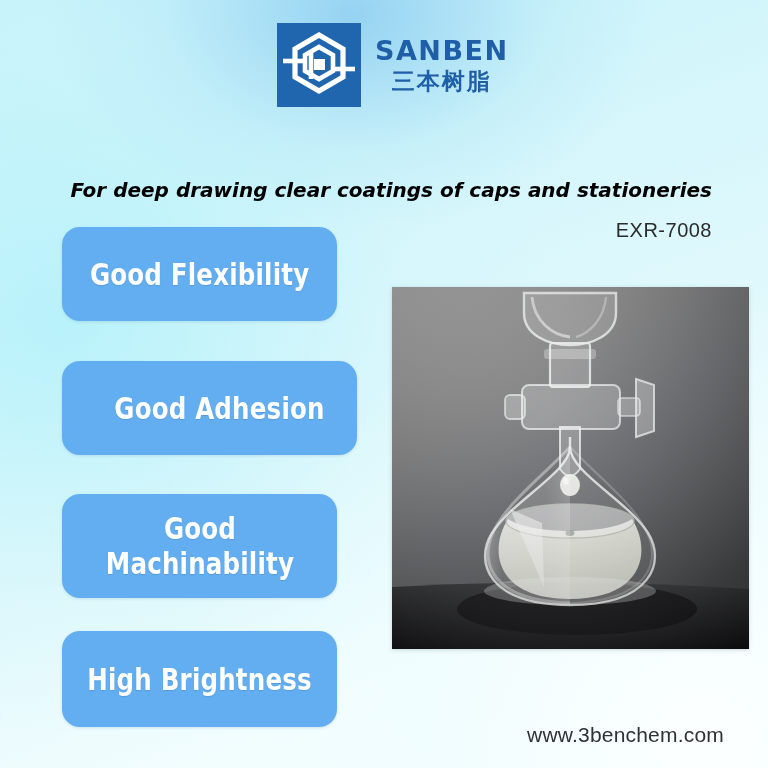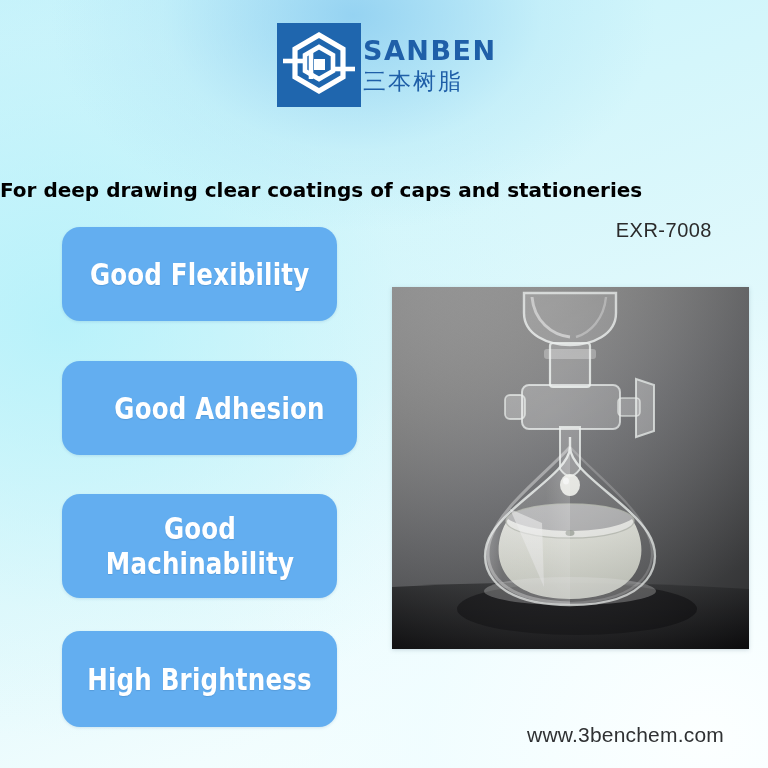--- a/index.html
+++ b/index.html
@@ -27,21 +27,21 @@
 
   
   #logo-block {
     position: absolute;
     left: 277px;
     top: 22px;
     width: 235px;
     height: 86px;
     display: flex;
     align-items: center;
-    gap: 2px;
+    gap: 14px;
   }
   #logo-mark {
     width: 84px;
     height: 84px;
     flex: 0 0 84px;
     position: relative;
   }
   #logo-mark svg { display: block; }
   #logo-words {
     display: flex;
@@ -53,25 +53,26 @@
     font-family: "DejaVu Sans", sans-serif;
     font-size: 27px;
     font-weight: bold;
     letter-spacing: 1.5px;
     color: #1f5fa8;
     line-height: 1.05;
   }
   #logo-brand-cn {
     font-family: "DejaVu Sans", sans-serif;
     font-size: 23px;
-    font-weight: normal;
+    font-weight: bold;
     letter-spacing: 2px;
     color: #1f5fa8;
     line-height: 1.2;
     margin-top: 3px;
+    text-align: center;
   }
 
   
   #headline {
     position: absolute;
     left: 0;
     top: 122px;
     width: 768px;
     text-align: center;
     font-family: "Liberation Sans", sans-serif;
@@ -79,26 +80,27 @@
     font-weight: bold;
     letter-spacing: 0.4px;
     color: #1a4c9c;
     white-space: nowrap;
   }
   #subhead {
     position: absolute;
     left: 0;
     top: 178px;
     width: 712px;
-    text-align: left;
+    text-align: right;
     font-family: "DejaVu Sans", sans-serif;
     font-size: 20px;
     font-weight: bold;
     color: #000000;
     white-space: nowrap;
+    font-style: italic;
   }
   #product-code {
     position: absolute;
     right: 56px;
     top: 219px;
     font-family: "Liberation Sans", sans-serif;
     font-size: 20px;
     font-weight: normal;
     color: #2b2b2b;
     letter-spacing: 0.5px;

